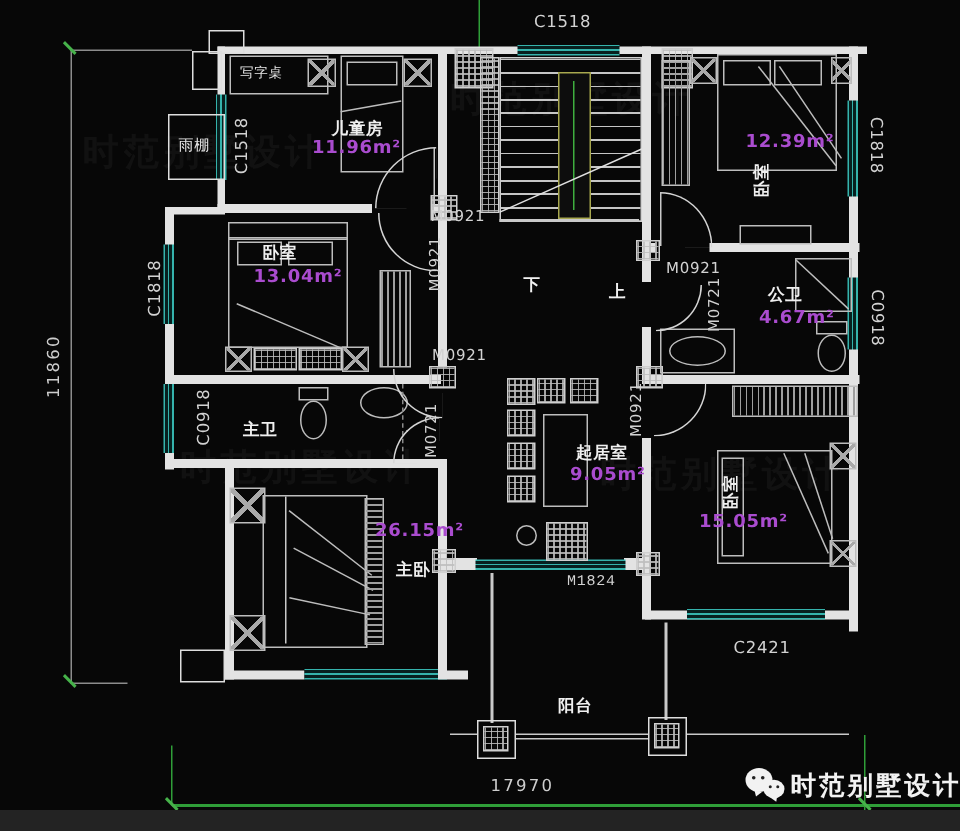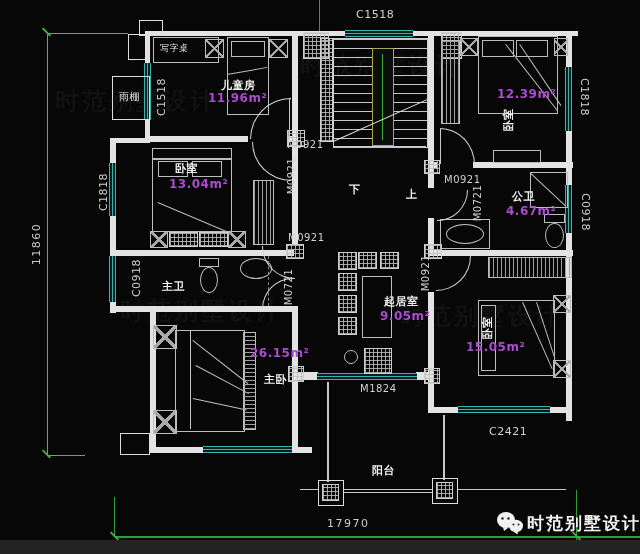--- a/index.html
+++ b/index.html
@@ -241,21 +241,21 @@
   <span class="lbl code vtxR" style="left:584px;top:97px;font-size:11px;">C1818</span>
   <span class="lbl code vtxR" style="left:585px;top:212px;font-size:11px;">C0918</span>
   <span class="lbl code" style="left:489px;top:425px;font-size:11px;">C2421</span>
   <span class="lbl code" style="left:287px;top:139px;">M0921</span>
   <span class="lbl code vtx" style="left:291px;top:176px;">M0921</span>
   <span class="lbl code" style="left:444px;top:174px;">M0921</span>
   <span class="lbl code vtx" style="left:477px;top:203px;">M0721</span>
   <span class="lbl code" style="left:288px;top:232px;">M0921</span>
   <span class="lbl code vtx" style="left:288px;top:287px;">M0721</span>
   <span class="lbl code vtx" style="left:425px;top:273px;">M0921</span>
-  <span class="lbl code" style="left:360px;top:383px;">M1824</span>
+  <span class="lbl code" style="left:378px;top:383px;font-family:Liberation Mono, monospace;">M1824</span>
 
   <div class="footer"></div>
   <svg class="abs" style="left:496px;top:511px;" width="28" height="24" viewBox="0 0 28 24">
     <ellipse cx="10" cy="9" rx="9" ry="8" fill="#f2f2f2"></ellipse>
     <circle cx="6.5" cy="7.5" r="1.2" fill="#232323"></circle>
     <circle cx="12.5" cy="7.5" r="1.2" fill="#232323"></circle>
     <path d="M7 16 l1 4 l4 -3 z" fill="#f2f2f2"></path>
     <ellipse cx="20" cy="15" rx="7" ry="6.2" fill="#f2f2f2"></ellipse>
     <circle cx="17.5" cy="13.5" r="1" fill="#232323"></circle>
     <circle cx="22.5" cy="13.5" r="1" fill="#232323"></circle>

